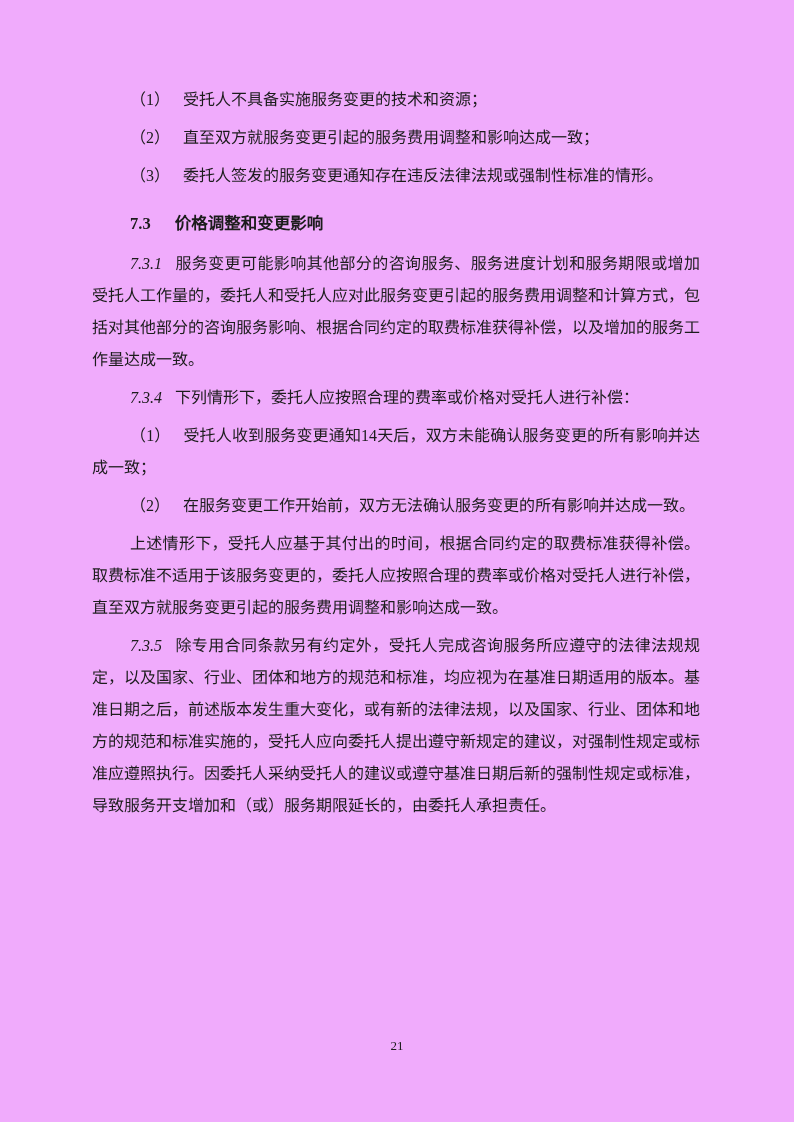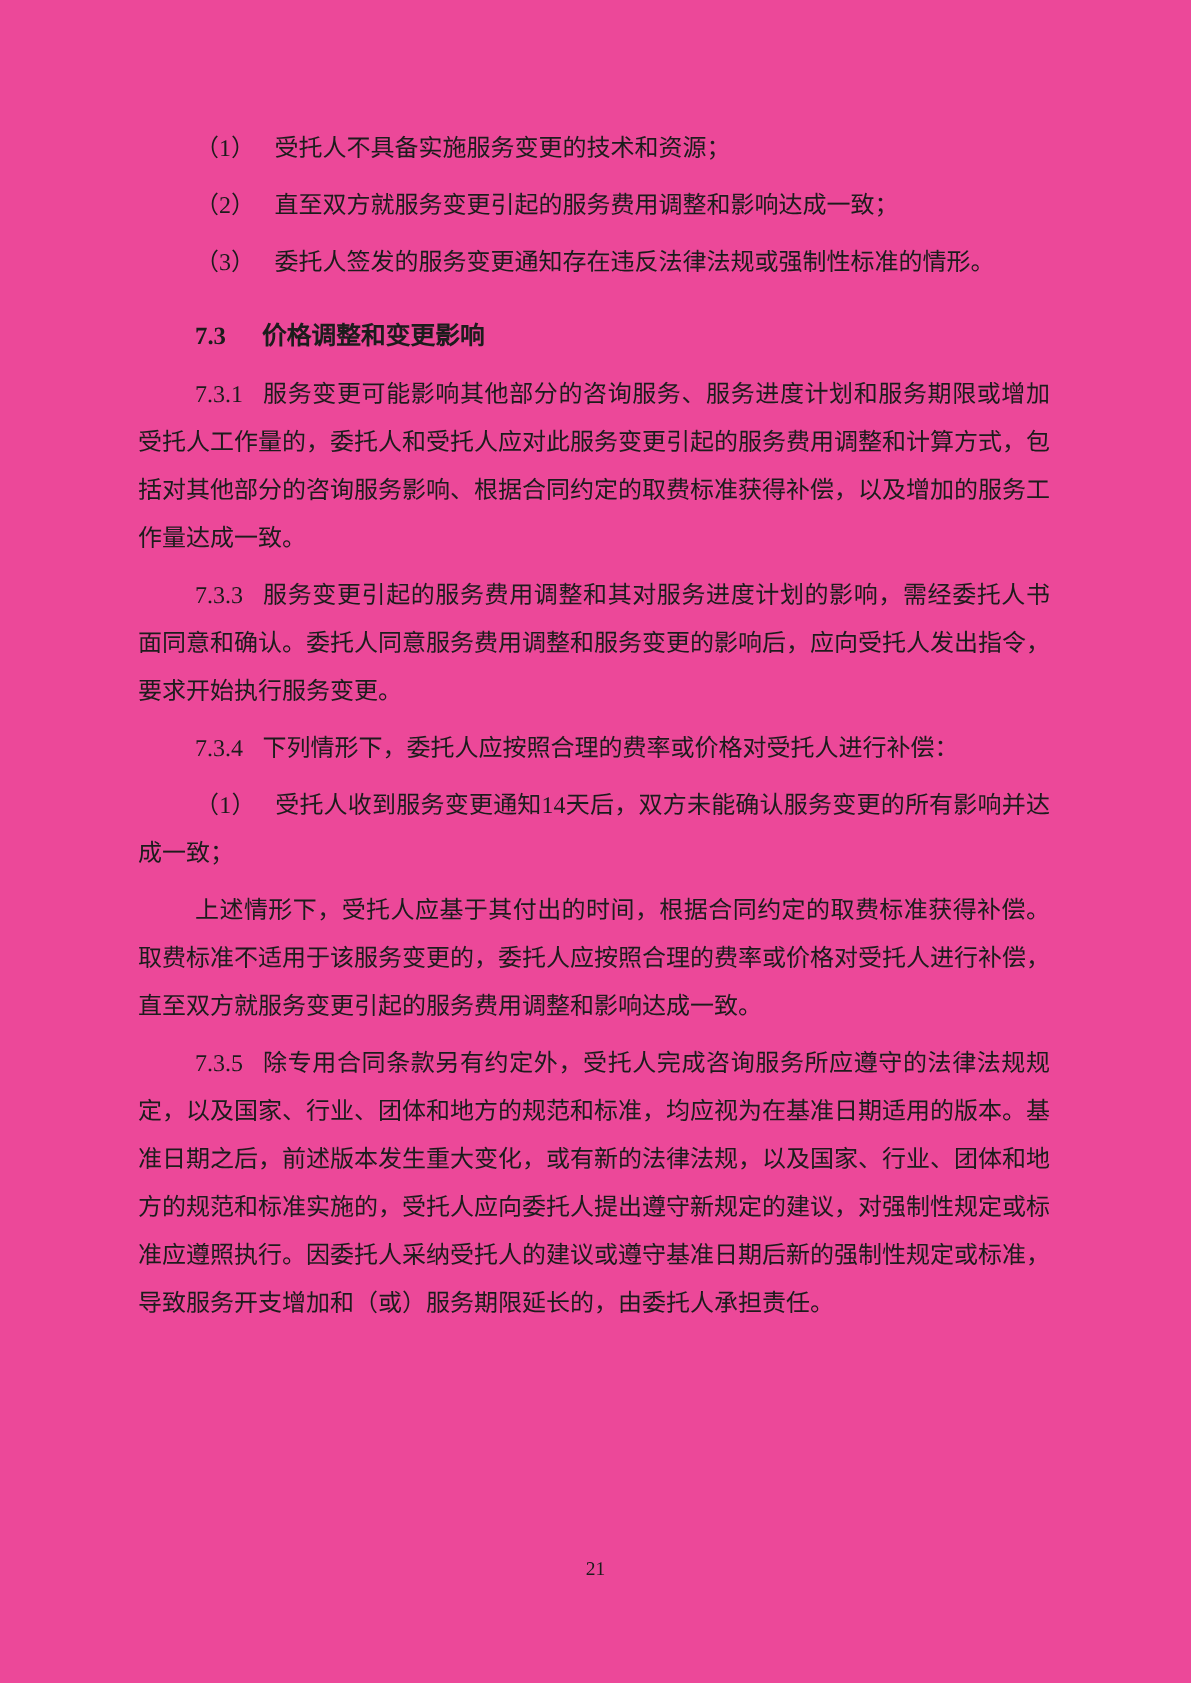--- a/index.html
+++ b/index.html
@@ -5,21 +5,21 @@
   html, body {
     margin: 0;
     padding: 0;
     background: #ffffff;
   }
   .page {
     position: relative;
     width: 794px;
     height: 1122px;
     margin: 0 auto;
-    background: #ec4899;
+    background: #f0abfc;
     overflow: hidden;
     font-family: "Liberation Serif", "DejaVu Serif", serif;
     color: #1c1c1c;
   }
   .content {
     position: absolute;
     top: 84px;
     left: 92px;
     width: 608px;
   }
@@ -28,20 +28,21 @@
     font-size: 16px;
     line-height: 32px;
     text-align: justify;
     text-indent: 38px;
   }
   .item .inum {
     margin-right: 13px;
   }
   .para .pnum {
     margin-right: 13px;
+    font-style: italic;
   }
   .heading {
     margin: 16px 0 8px 0;
     font-size: 16.5px;
     line-height: 32px;
     font-weight: bold;
     text-indent: 38px;
   }
   .heading .hnum {
     margin-right: 24px;
@@ -67,26 +68,26 @@
 
     <p class="item"><span class="inum">（2）</span><span>直至双方就服务变更引起的服务费用调整和影响达成一致；</span></p>
 
     <p class="item"><span class="inum">（3）</span><span>委托人签发的服务变更通知存在违反法律法规或强制性标准的情形。</span></p>
 
     <h2 class="heading"><span class="hnum">7.3</span><span>价格调整和变更影响</span></h2>
 
     <p class="para"><span class="pnum">7.3.1</span><span>服务变更可能影响其他部分的咨询服务、服务进度计划和服务期限或增加受托人工作量的，委托人和受托人应对此服务变更引起的服务费用调整和计算方式，包括对其他部分的咨询服务影响、根据合同约定的取费标准获得补偿，以及增加的服务工作量达成一致。</span></p>
 
 
-    <p class="para"><span class="pnum">7.3.3</span><span>服务变更引起的服务费用调整和其对服务进度计划的影响，需经委托人书面同意和确认。委托人同意服务费用调整和服务变更的影响后，应向受托人发出指令，要求开始执行服务变更。</span></p>
 
     <p class="para"><span class="pnum">7.3.4</span><span>下列情形下，委托人应按照合理的费率或价格对受托人进行补偿：</span></p>
 
     <p class="item"><span class="inum">（1）</span><span>受托人收到服务变更通知14天后，双方未能确认服务变更的所有影响并达成一致；</span></p>
 
+    <p class="item"><span class="inum">（2）</span><span>在服务变更工作开始前，双方无法确认服务变更的所有影响并达成一致。</span></p>
 
     <p class="plain"><span>上述情形下，受托人应基于其付出的时间，根据合同约定的取费标准获得补偿。取费标准不适用于该服务变更的，委托人应按照合理的费率或价格对受托人进行补偿，直至双方就服务变更引起的服务费用调整和影响达成一致。</span></p>
 
     <p class="para"><span class="pnum">7.3.5</span><span>除专用合同条款另有约定外，受托人完成咨询服务所应遵守的法律法规规定，以及国家、行业、团体和地方的规范和标准，均应视为在基准日期适用的版本。基准日期之后，前述版本发生重大变化，或有新的法律法规，以及国家、行业、团体和地方的规范和标准实施的，受托人应向委托人提出遵守新规定的建议，对强制性规定或标准应遵照执行。因委托人采纳受托人的建议或遵守基准日期后新的强制性规定或标准，导致服务开支增加和（或）服务期限延长的，由委托人承担责任。</span></p>
 
   </div>
 
   <div class="page-number">21</div>
 </div>
 

